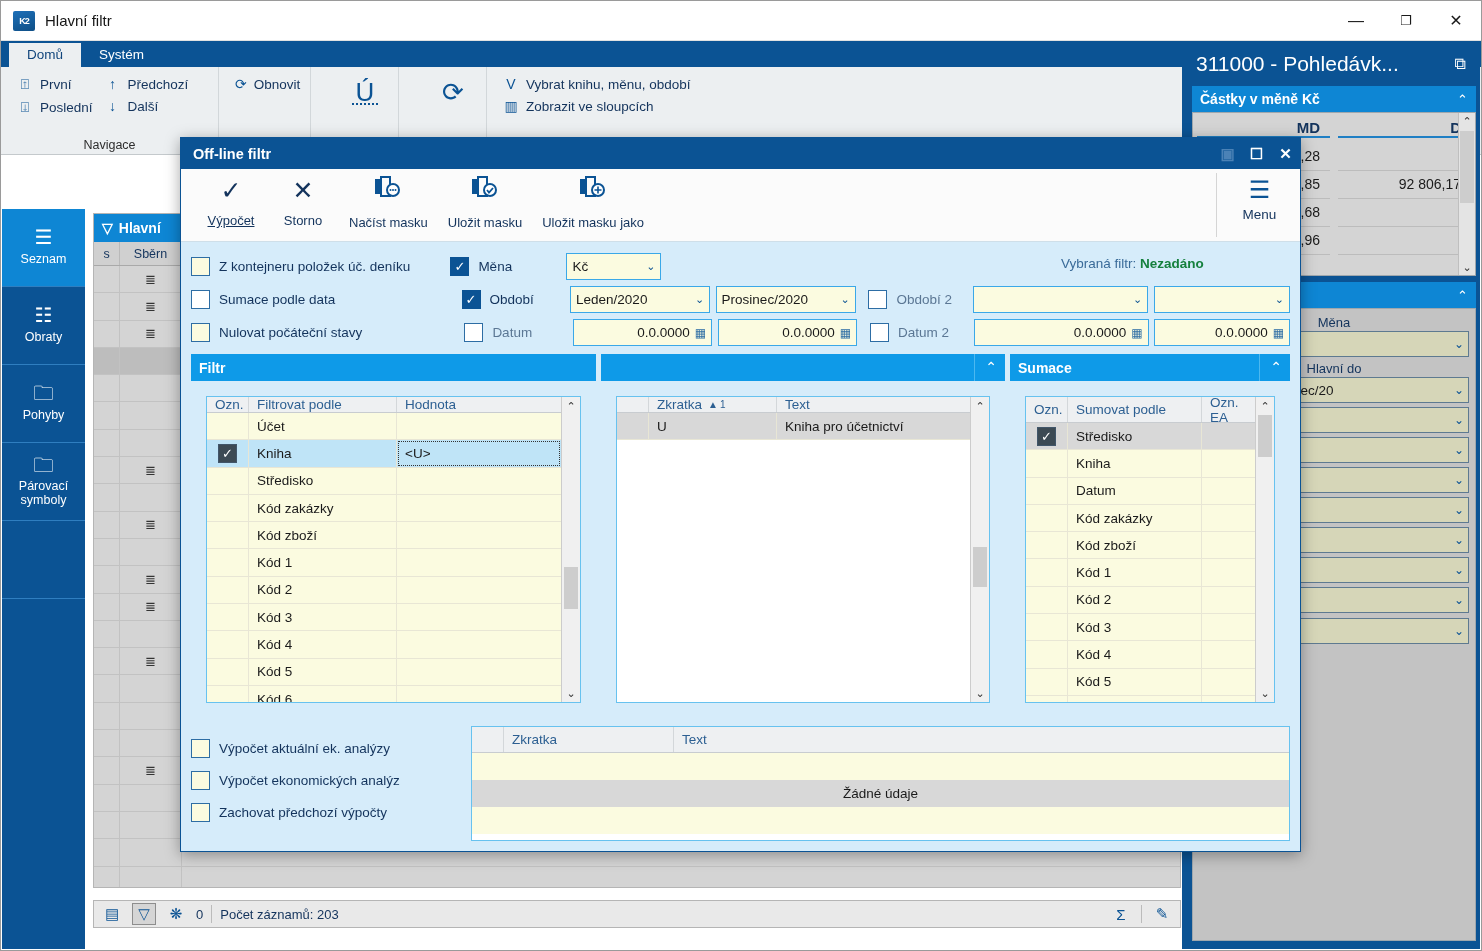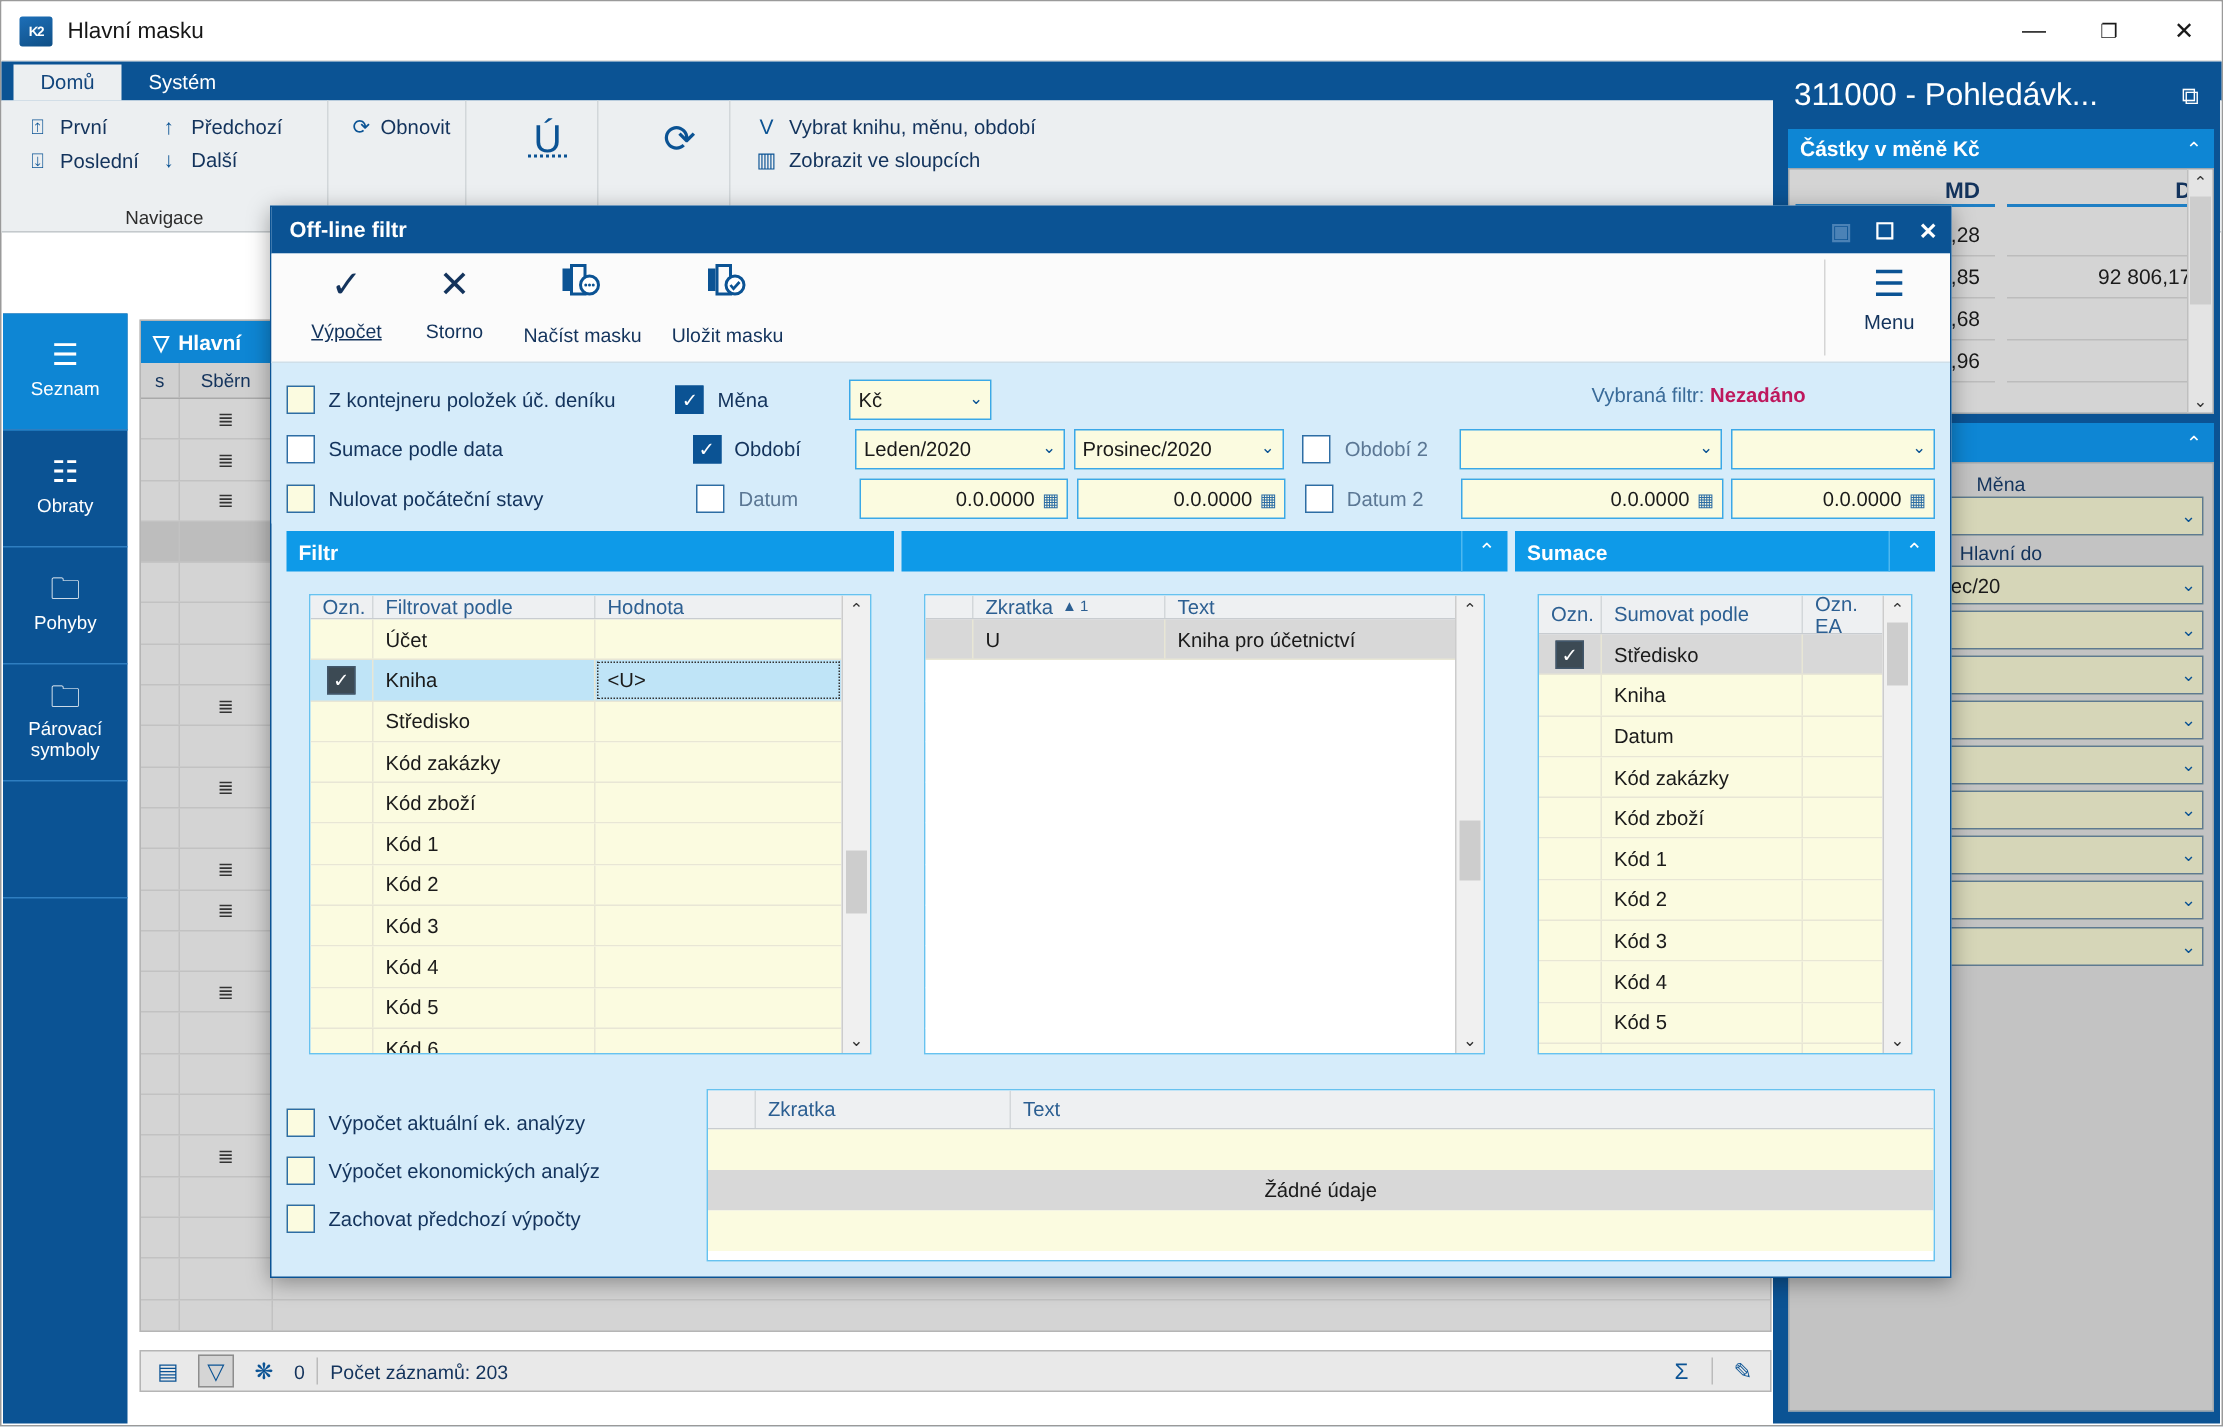--- a/index.html
+++ b/index.html
@@ -165,21 +165,21 @@
   .optlabel{ font-size:13.5px; color:#13335c; margin-left:9px; white-space:nowrap;}
   .optlabel.gray{ color:#5b7794;}
   .field{
     height:27px; background:#fbfbe0; border:1px solid #3aa8e8;
     display:flex; align-items:center; padding:0 5px; font-size:13.5px; color:#1a1a1a;
     position:relative;
   }
   .field .lookup{ margin-left:auto; color:#0b5394; font-size:11px; line-height:1; text-align:center;}
   .field .cal{ margin-left:5px; color:#2d6da4; font-size:12px;}
   #maskinfo{ position:absolute; left:880px; top:14px; font-size:13.5px; color:#3a6b99;}
-  #maskinfo b{ color:#be185d;}
+  #maskinfo b{ color:#15803d;}
 
   
   #panels{ position:absolute; left:10px; right:10px; top:216px; height:364px; display:flex; gap:5px;}
   .panel{ background:#d6ecfa; display:flex; flex-direction:column;}
   .panel-head{
     background:#0e9ae8; color:#fff; font-weight:bold; font-size:14px; height:27px;
     display:flex; align-items:center; padding:0 8px;
   }
   .panel-head .chev{ margin-left:auto; font-weight:normal; font-size:14px; border-left:1px solid #4cb8f0; padding-left:10px; height:27px; line-height:27px;}
   .grid{ flex:1; background:#fff; border:1px solid #67c2ef; margin:15px; display:flex; overflow:hidden;}
@@ -206,21 +206,21 @@
   .bgr{ height:27px; background:#fbfbe0;}
   .bgr.nodata{ background:#d8d8d8; display:flex; align-items:center; justify-content:center; font-size:13.5px; color:#1a1a1a;}
 </style>
 </head>
 <body>
 
 <div id="main-window">
 
   <div id="titlebar">
     <div class="app-icon">K2</div>
-    <div class="title-text">Hlavní masku</div>
+    <div class="title-text">Hlavní filtr</div>
     <div class="win-controls">
       <div>—</div>
       <div>
           <span style="font-size:13px;">❐</span>
         </div>
       <div class="close">✕</div>
     </div>
   </div>
 
   <div id="ribbon">
@@ -623,20 +623,31 @@
       <span class="tg">
         <svg width="30" height="26" viewBox="0 0 30 26">
             <rect x="2" y="4" width="5" height="15" fill="#0b5394"></rect>
             <rect x="8" y="2" width="9" height="19" fill="none" stroke="#0b5394" stroke-width="2"></rect>
             <circle cx="20" cy="15" r="6" fill="#fff" stroke="#0b5394" stroke-width="2"></circle>
             <path d="M17 15l2 2.5 4-4.5" stroke="#0b5394" stroke-width="1.8" fill="none"></path>
           </svg>
       </span>
       <span class="tl">Uložit masku</span>
     </div>
+    <div class="tbtn">
+      <span class="tg">
+        <svg width="30" height="26" viewBox="0 0 30 26">
+            <rect x="2" y="4" width="5" height="15" fill="#0b5394"></rect>
+            <rect x="8" y="2" width="9" height="19" fill="none" stroke="#0b5394" stroke-width="2"></rect>
+            <circle cx="20" cy="15" r="6" fill="#fff" stroke="#0b5394" stroke-width="2"></circle>
+            <path d="M20 11.5v7M16.5 15h7" stroke="#0b5394" stroke-width="1.6"></path>
+          </svg>
+      </span>
+      <span class="tl">Uložit masku jako</span>
+    </div>
     <div id="menu-btn">
       <span class="mg">☰</span>
       <span class="ml">Menu</span>
     </div>
   </div>
 
   <div id="optarea">
     <div id="maskinfo">
       <span>Vybraná filtr:</span>
       <b>Nezadáno</b>

